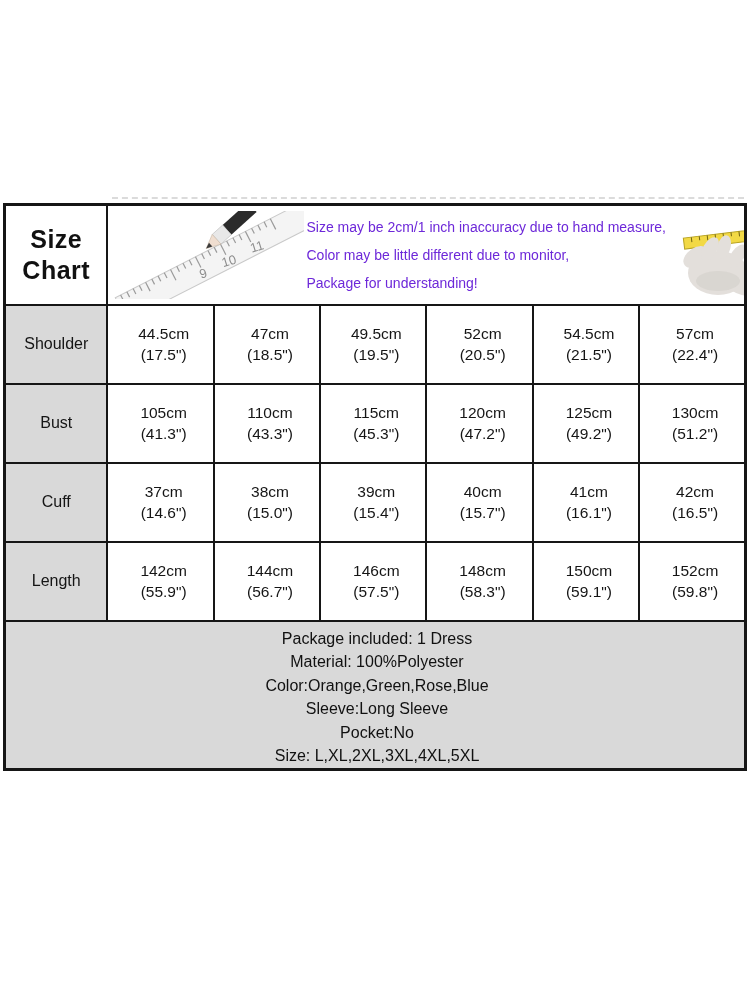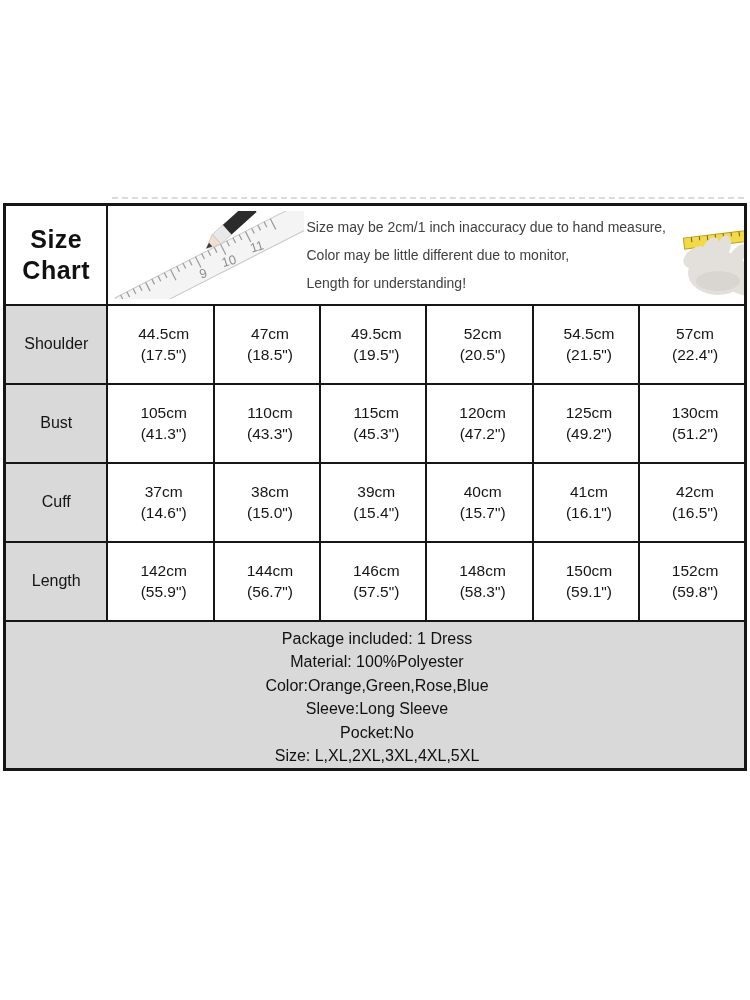--- a/index.html
+++ b/index.html
@@ -49,21 +49,21 @@
   .banner {
     display:flex; align-items:center; height:88px; width:100%;
     background:#ffffff;
   }
   .banner-art-left  { width:196px; height:88px; flex:0 0 auto; }
   .banner-art-right { width:138px; height:88px; flex:0 0 auto; }
   .notice {
     flex:1 1 auto;
     text-align:left;
     font-size:14px; line-height:28px;
-    color:#404040;
+    color:#6d28d9;
     padding-left:2px;
     white-space:nowrap;
   }
 
   
   tr.tag-row { height:43px; }
   td.tag-label {
     background:#d9d9d9;
     color:#ee1b22;
     font-size:15px; line-height:19px;
@@ -164,21 +164,21 @@
               <rect x="112" y="-14" width="13" height="34" fill="#2b2b2b"></rect>
               <rect x="112" y="20" width="13" height="14" fill="#e8e8e8" stroke="#bbb" stroke-width="0.6"></rect>
               <polygon points="112,34 125,34 118.5,48" fill="#f0ded0" stroke="#c9b9a8" stroke-width="0.6"></polygon>
               <polygon points="116,42 121,42 118.5,48" fill="#3a3a3a"></polygon>
             </g>
           </svg>
 
           <div class="notice">
             <div>Size may be 2cm/1 inch inaccuracy due to hand measure,</div>
             <div>Color may be little different due to monitor,</div>
-            <div>Length for understanding!</div>
+            <div>Package for understanding!</div>
           </div>
 
           <svg class="banner-art-right" viewBox="0 0 138 88">
 
             <g transform="rotate(-7 60 30)">
               <rect x="18" y="22" width="118" height="11" fill="#f2d945" stroke="#b8a321" stroke-width="1"></rect>
               <g stroke="#6f6313" stroke-width="1">
                 <line x1="26" y1="22" x2="26" y2="27"></line>
                     <line x1="34" y1="22" x2="34" y2="26"></line>
                 <line x1="42" y1="22" x2="42" y2="27"></line>

